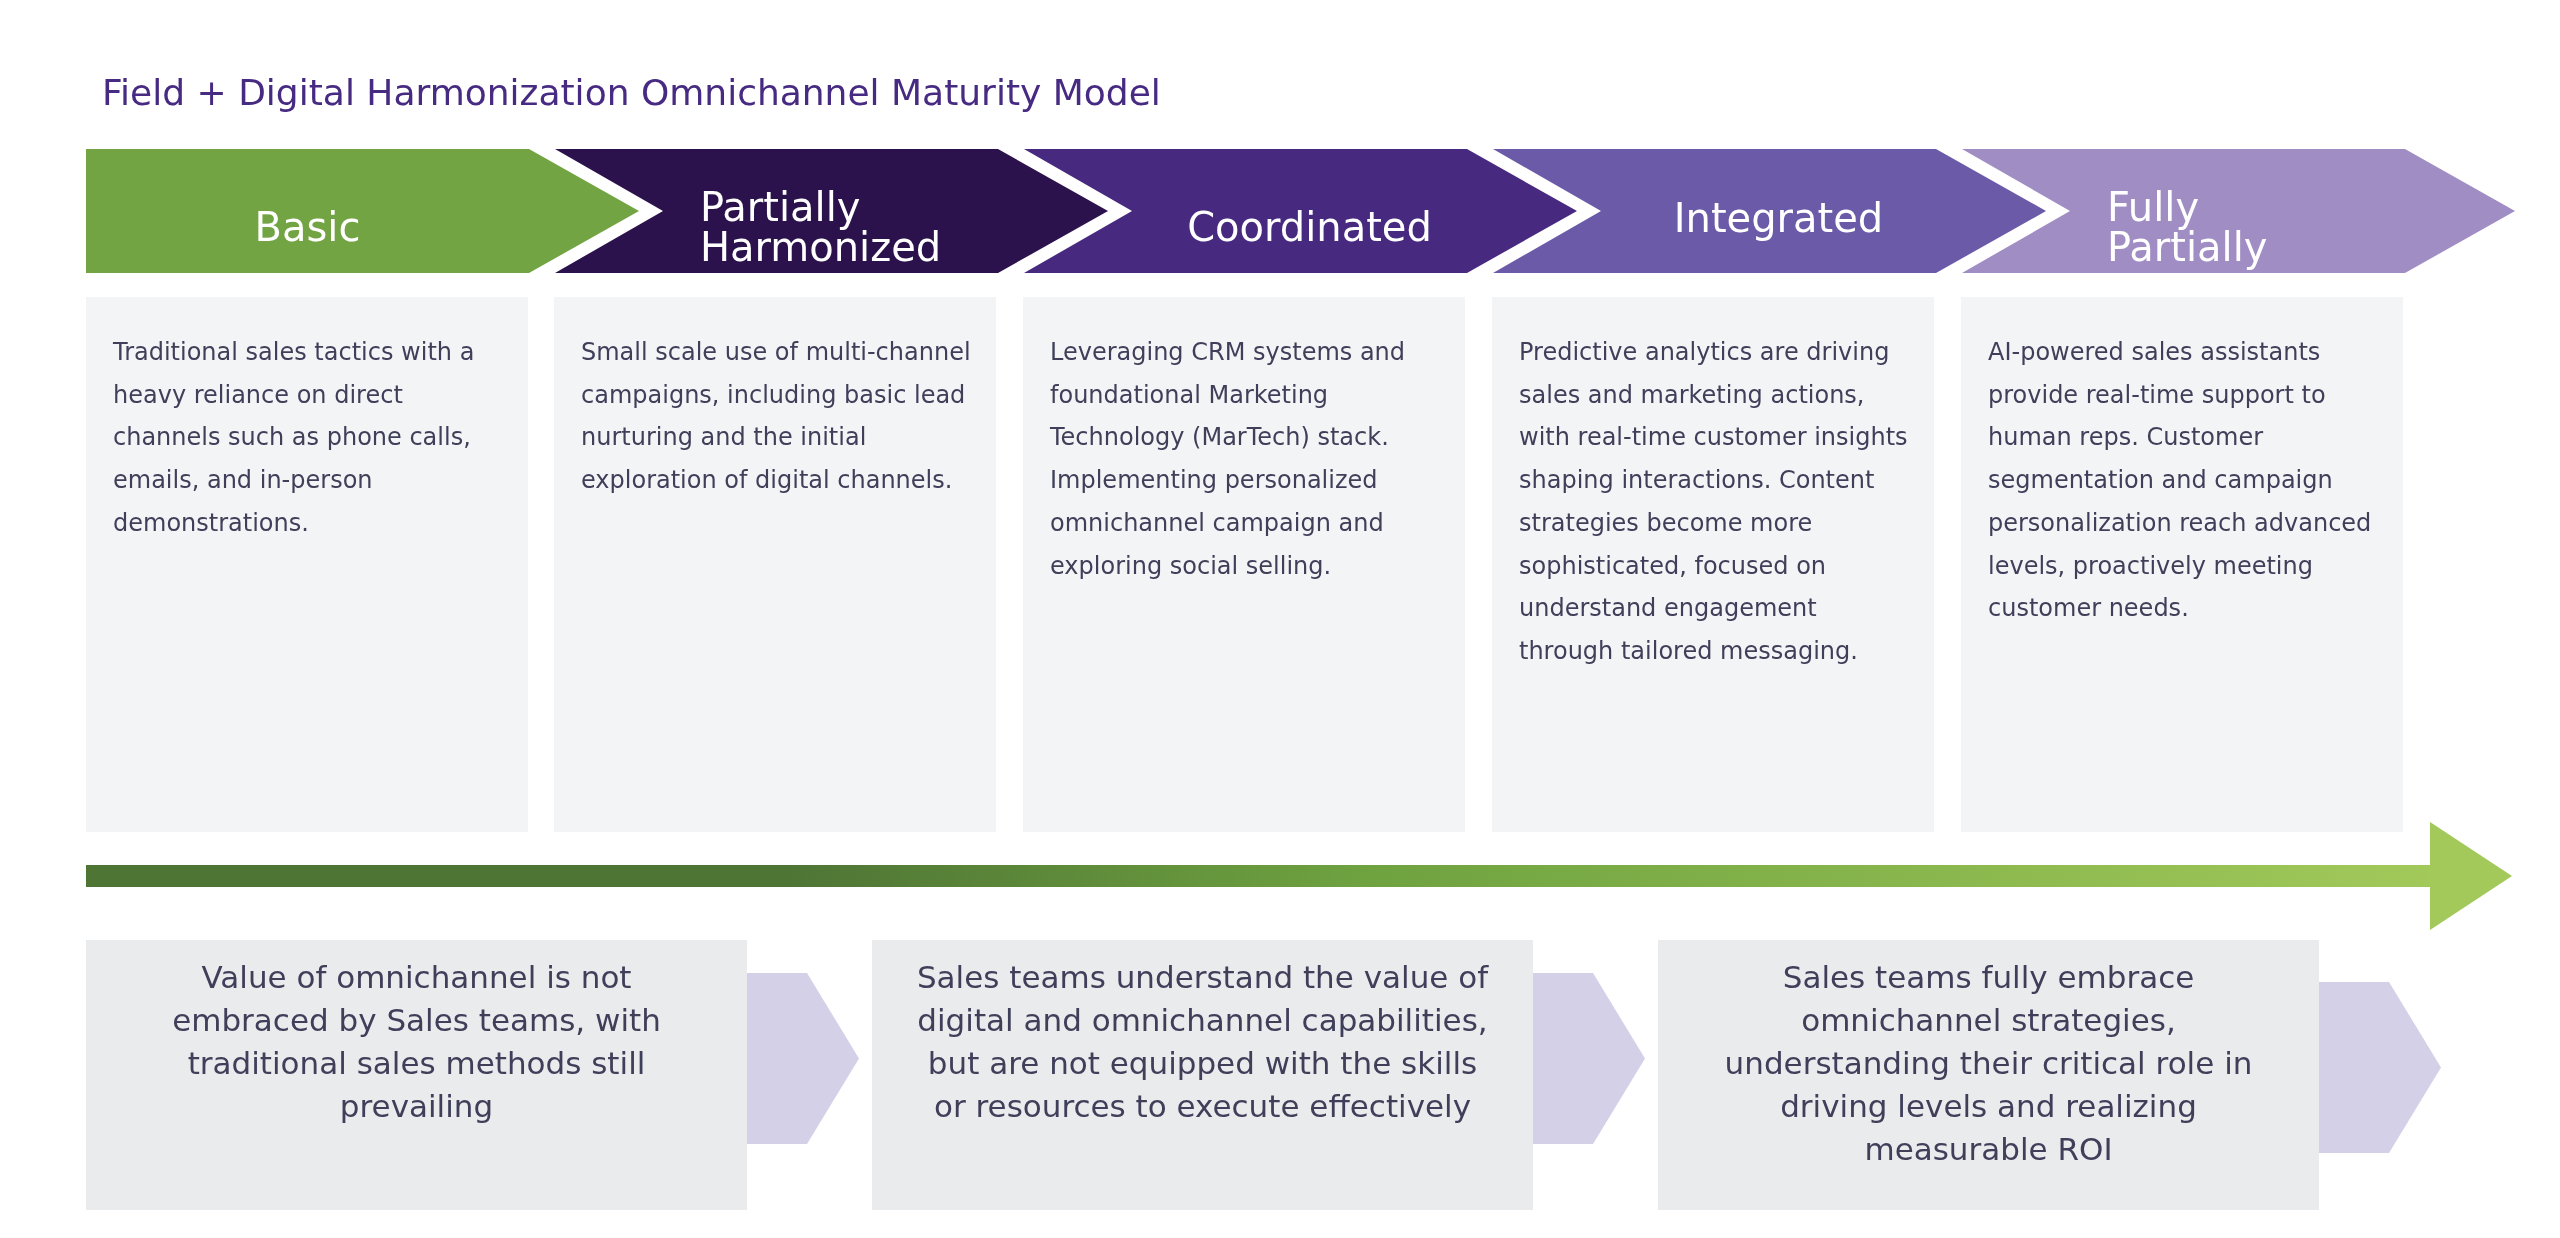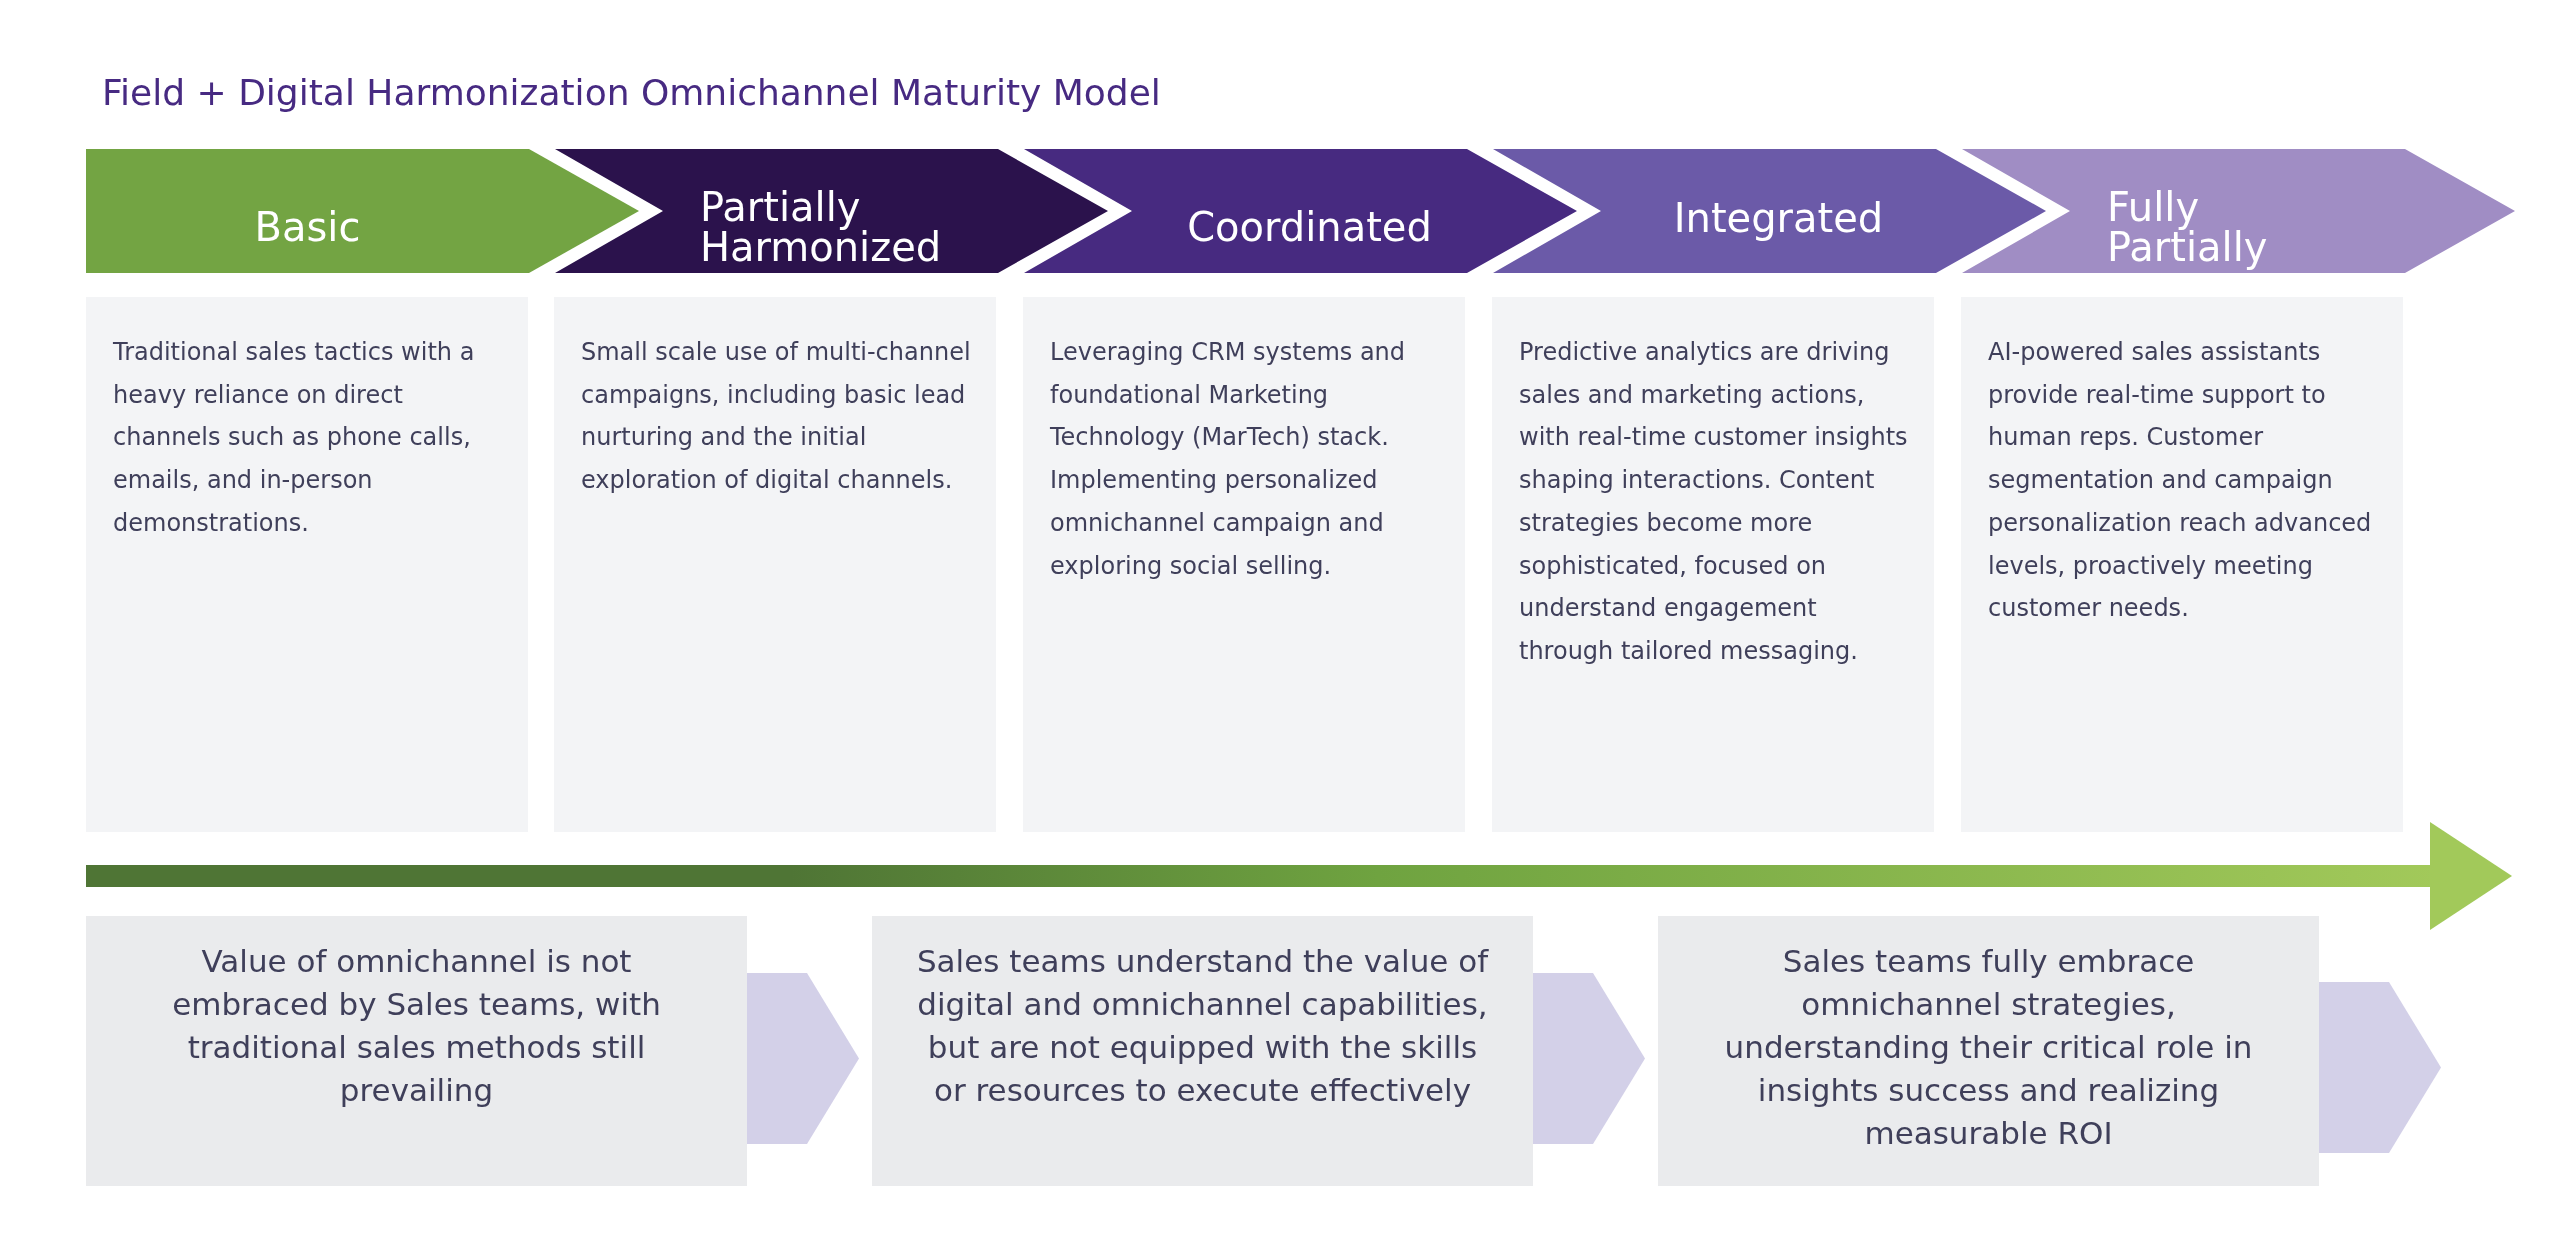--- a/index.html
+++ b/index.html
@@ -7,22 +7,22 @@
          font-family: "DejaVu Sans", "Liberation Sans", sans-serif; }
   .title { position: absolute; left: 86px; top: 56px; font-size: 36px; color: #472a82;
            font-weight: normal; letter-spacing: 0px; white-space: nowrap; margin: 16px; }
   #chev-svg { position: absolute; left: 0; top: 0; }
   .chev-label { position: absolute; color: #ffffff; font-size: 40px; line-height: 40px;
                 display: flex; align-items: center; top: 149px; height: 156px; white-space: nowrap; }
   .card { position: absolute; top: 297px; height: 535px; width: 442px; background: #f3f4f6;
           box-sizing: border-box; padding: 34px 20px 0 27px; }
   .card-text { font-size: 24px; line-height: 42.7px; color: #3f3f5a; margin: 0; }
   #bar-svg { position: absolute; left: 0; top: 0; }
-  .outcome { position: absolute; top: 916px; height: 270px; width: 661px; background: #eaebed;
-             box-sizing: border-box; display: flex; justify-content: center; padding-top: 24px; }
+  .outcome { position: absolute; top: 940px; height: 270px; width: 661px; background: #eaebed;
+             box-sizing: border-box; display: flex; justify-content: center; padding-top: 16px; }
   .outcome-text { font-size: 31px; line-height: 43px; color: #3f3f5a; text-align: center; margin: 0; width: 590px; }
 </style>
 </head>
 <body>
 
 <h1 class="title">Field + Digital Harmonization Omnichannel Maturity Model</h1>
 
 <svg id="chev-svg" width="2560" height="1238">
     <polygon points="86,149 529,149 639,211 529,273 86,273" fill="#73a443"></polygon>
     <polygon points="555,149 998,149 1108,211 998,273 555,273 663,211" fill="#2b124c"></polygon>
@@ -74,15 +74,15 @@
   </svg>
 
 <div id="outcomes">
     <div class="outcome" style="left: 86px;">
       <p class="outcome-text">Value of omnichannel is not embraced by Sales teams, with traditional sales methods still prevailing</p>
     </div>
     <div class="outcome" style="left: 872px;">
       <p class="outcome-text">Sales teams understand the value of digital and omnichannel capabilities, but are not equipped with the skills or resources to execute effectively</p>
     </div>
     <div class="outcome" style="left: 1658px;">
-      <p class="outcome-text">Sales teams fully embrace omnichannel strategies, understanding their critical role in insights success and realizing measurable ROI</p>
+      <p class="outcome-text">Sales teams fully embrace omnichannel strategies, understanding their critical role in driving levels and realizing measurable ROI</p>
     </div>
   </div>
 
 </body></html>

